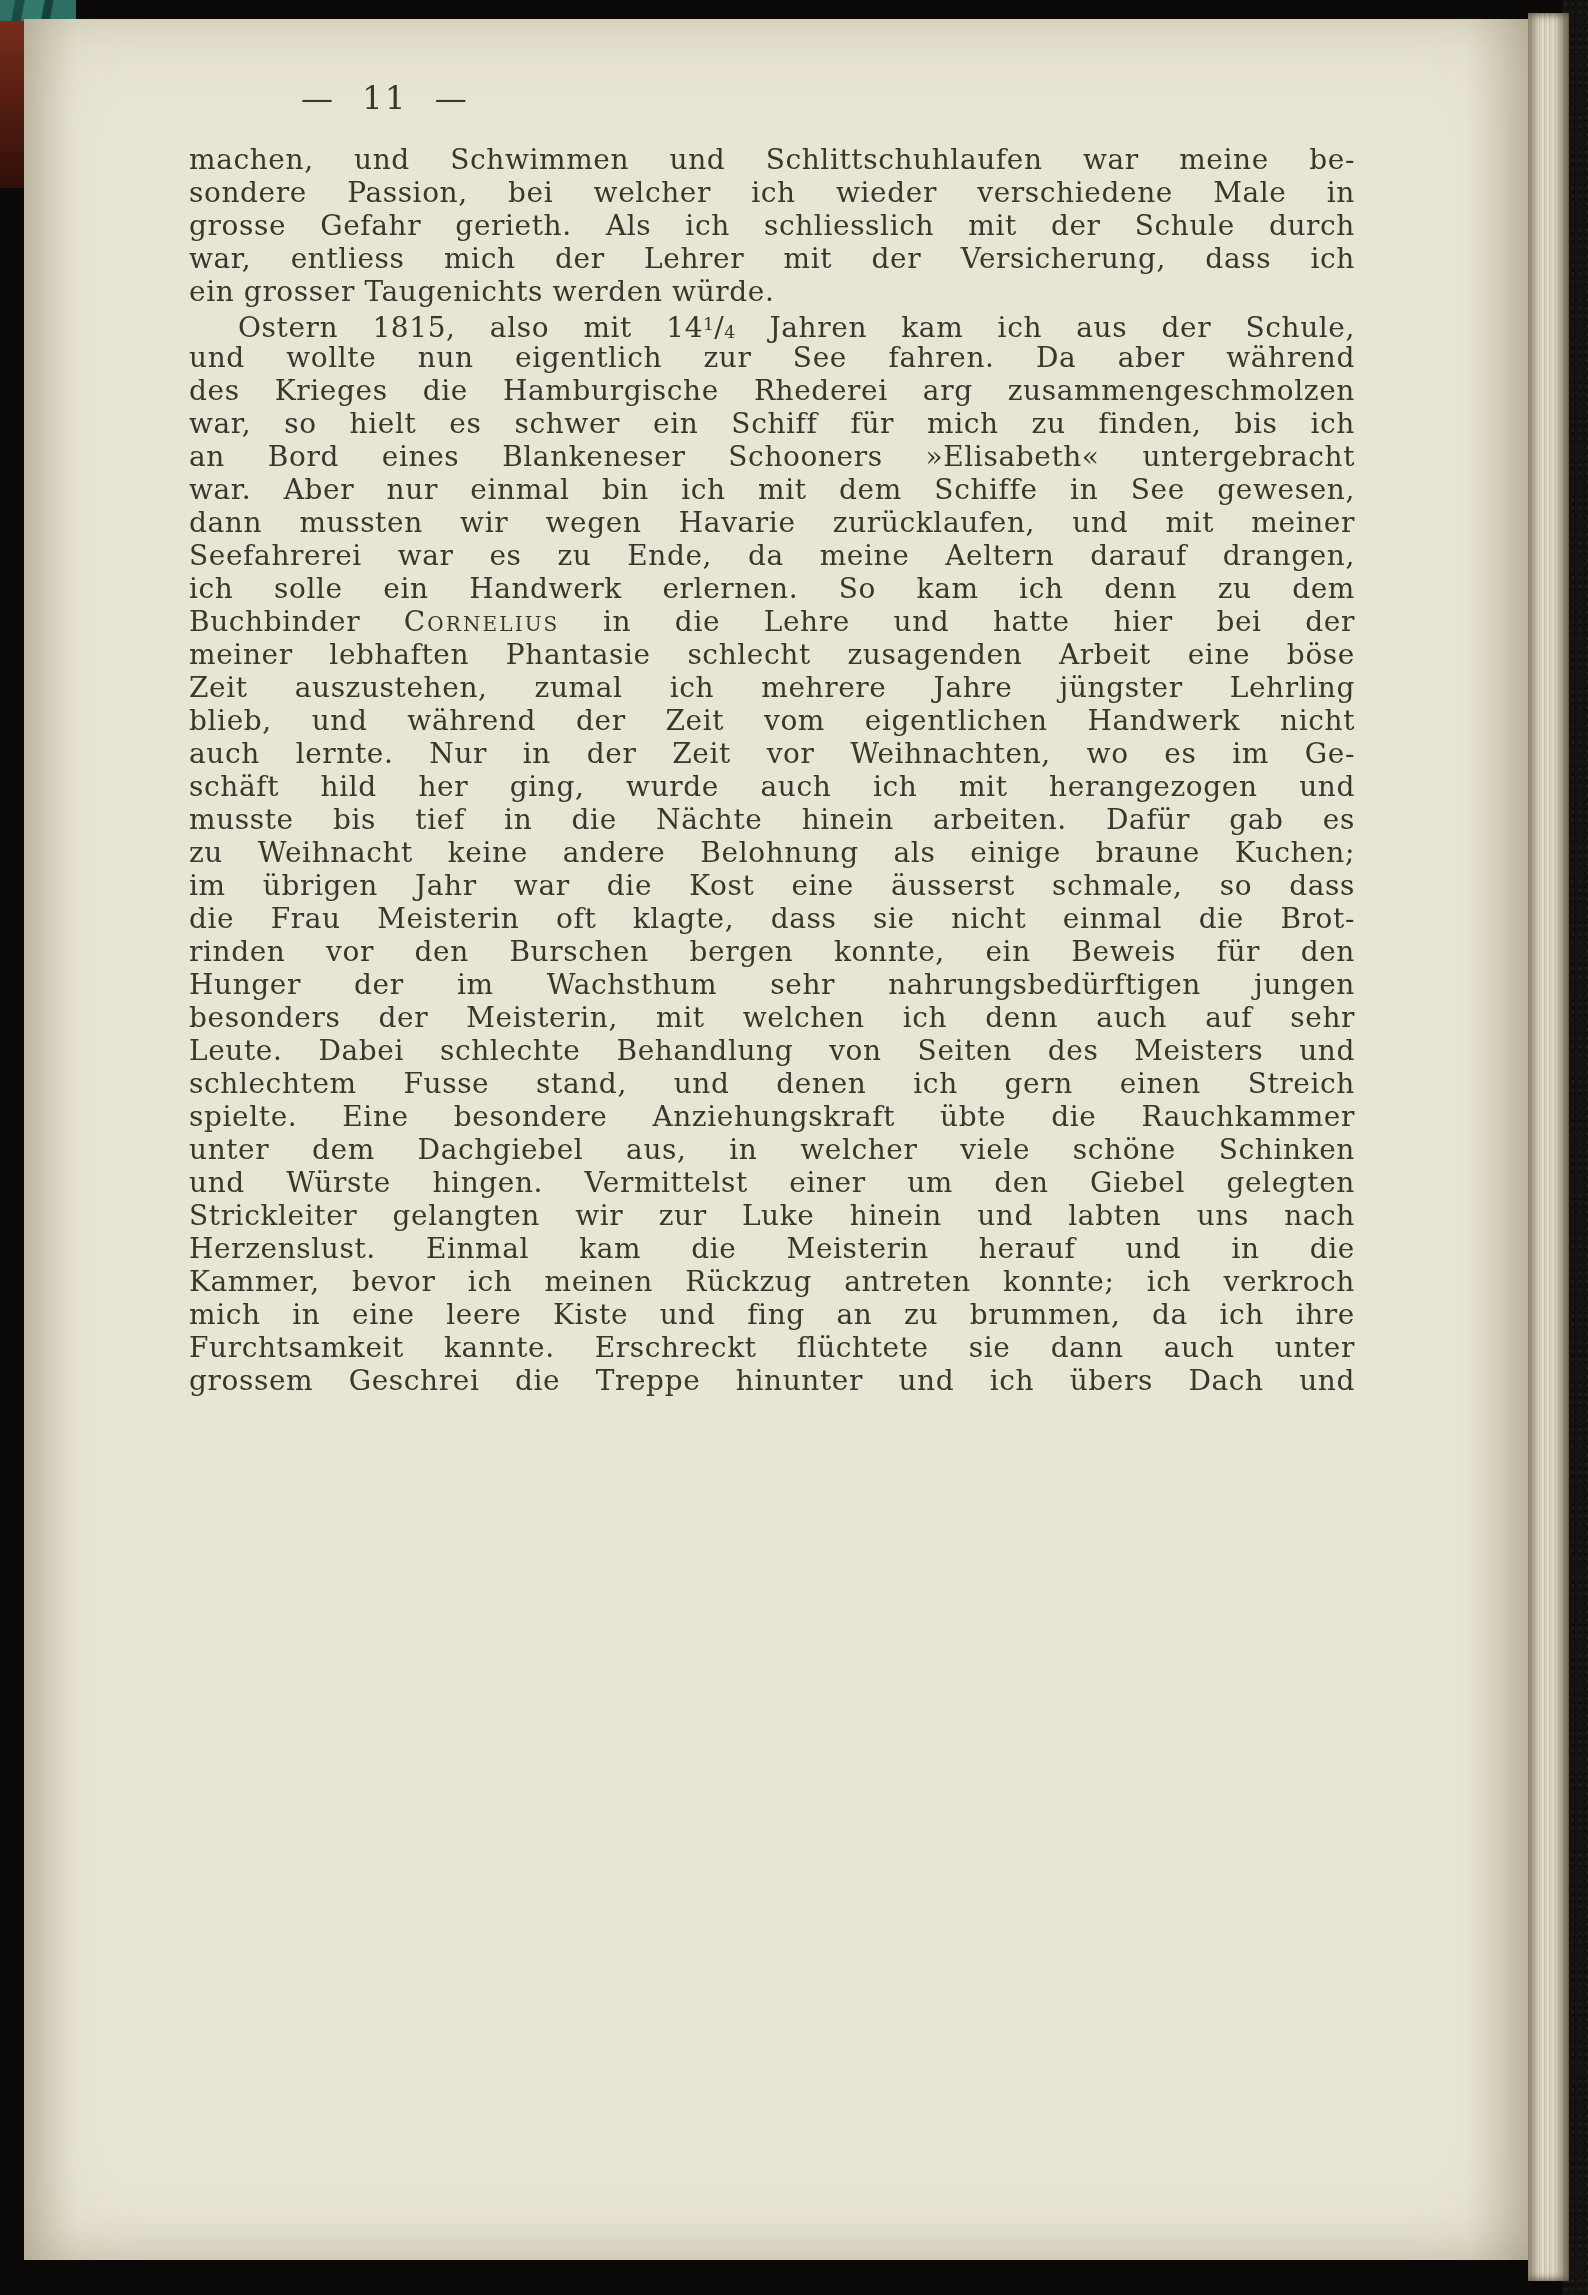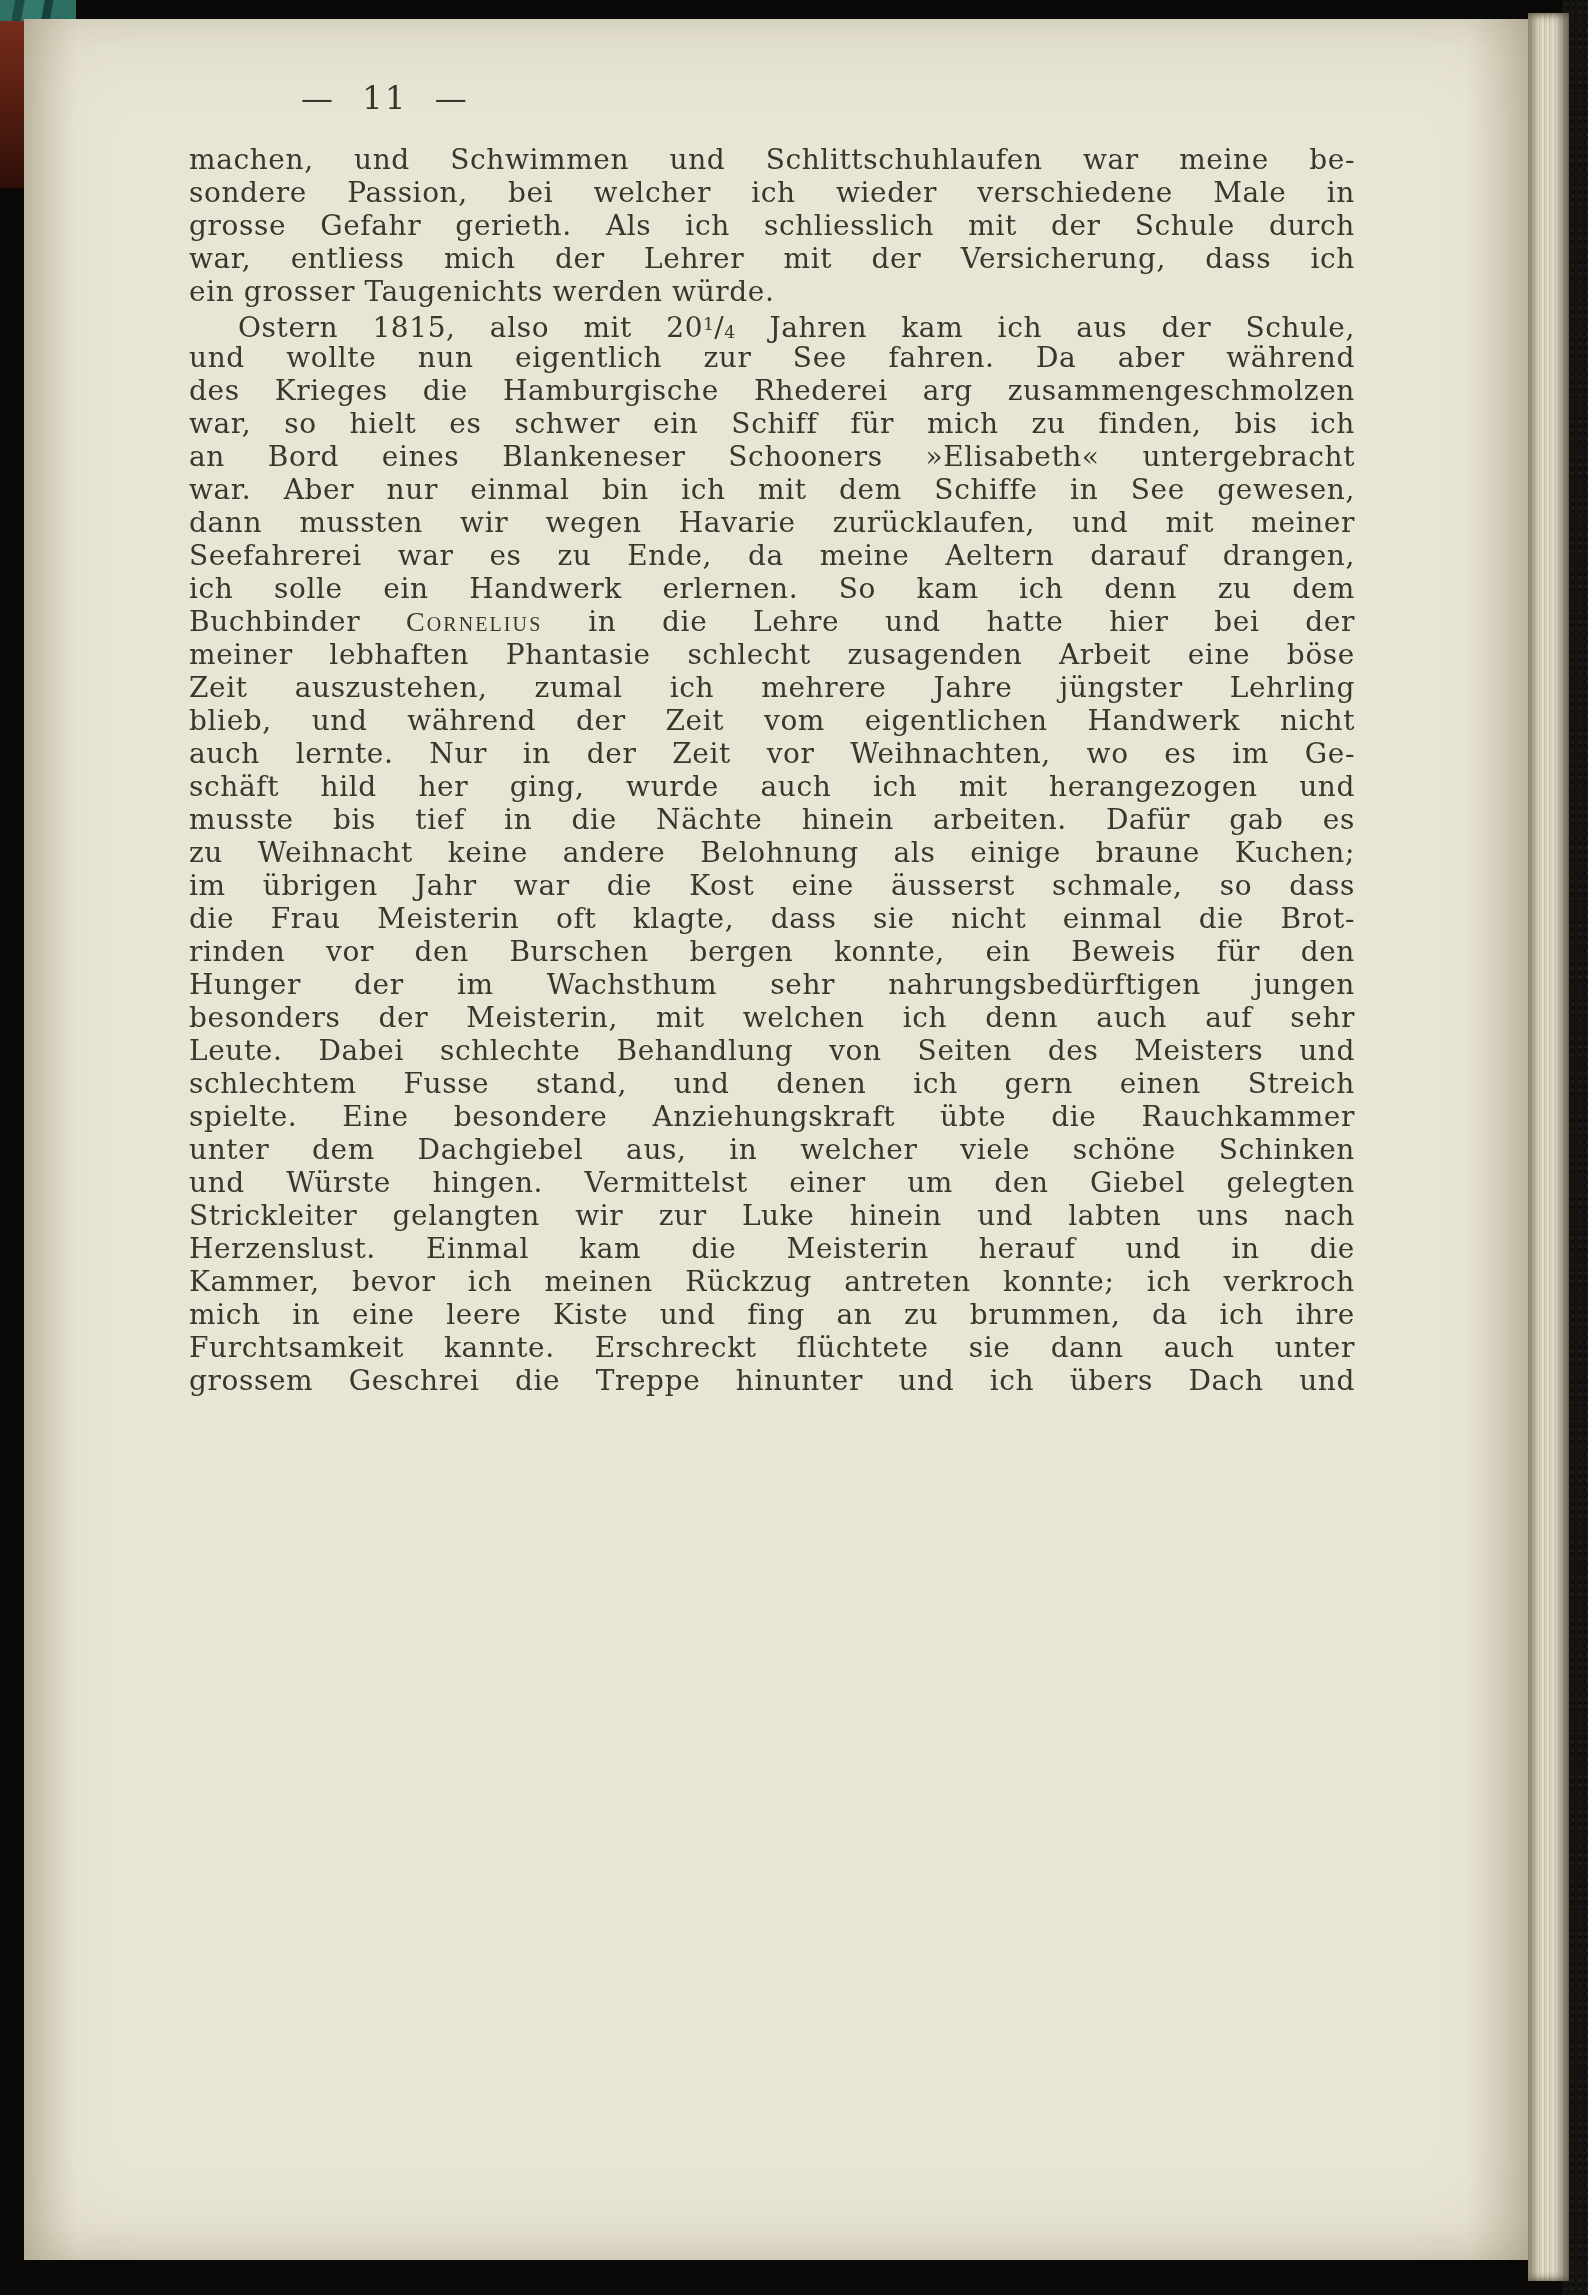--- a/index.html
+++ b/index.html
@@ -40,42 +40,42 @@
                  font-size:32px; color:var(--ink,#3a362c); letter-spacing:2.4px; word-spacing:14.3px; }
 
   .text-block { position:absolute; left:165px; top:124px; width:1166px;
                 color:var(--ink,#3a362c); font-size:28px; letter-spacing:0.6px; }
 
   .line { height:33px; line-height:33px;
           text-align:justify; text-align-last:justify; }
   .line.indent { text-indent:49px; }
   .line.no-justify { text-align:right; text-align-last:left; }
 
-  .sc  { font-variant:small-caps; letter-spacing:2.1px;font-family:Liberation Serif, serif; }
+  .sc  { font-variant:small-caps; letter-spacing:2.1px; }
   .sup { font-size:.62em; vertical-align:.38em; letter-spacing:0; }
   .sub { font-size:.62em; vertical-align:-.06em; letter-spacing:0; }
 </style>
 </head>
 <body>
 
 <div class="root">
   <div class="cover"></div>
   <div class="fore-edge"></div>
   <div class="spine-red"></div>
   <div class="marble"></div>
 
   <div class="page">
     <div class="page-header">— 11 —</div>
     <div class="text-block">
         <div class="line">machen, und Schwimmen und Schlittschuhlaufen war meine be-</div>
         <div class="line">sondere Passion, bei welcher ich wieder verschiedene Male in</div>
         <div class="line">grosse Gefahr gerieth. Als ich schliesslich mit der Schule durch</div>
         <div class="line">war, entliess mich der Lehrer mit der Versicherung, dass ich</div>
         <div class="line no-justify">ein grosser Taugenichts werden würde.</div>
-        <div class="line indent"><span>Ostern 1815, also mit 20</span><span class="sup">1</span><span>/</span><span class="sub">4</span><span> Jahren kam ich aus der Schule,</span></div>
+        <div class="line indent"><span>Ostern 1815, also mit 14</span><span class="sup">1</span><span>/</span><span class="sub">4</span><span> Jahren kam ich aus der Schule,</span></div>
         <div class="line">und wollte nun eigentlich zur See fahren. Da aber während</div>
         <div class="line">des Krieges die Hamburgische Rhederei arg zusammengeschmolzen</div>
         <div class="line">war, so hielt es schwer ein Schiff für mich zu finden, bis ich</div>
         <div class="line">an Bord eines Blankeneser Schooners »Elisabeth« untergebracht</div>
         <div class="line">war. Aber nur einmal bin ich mit dem Schiffe in See gewesen,</div>
         <div class="line">dann mussten wir wegen Havarie zurücklaufen, und mit meiner</div>
         <div class="line">Seefahrerei war es zu Ende, da meine Aeltern darauf drangen,</div>
         <div class="line">ich solle ein Handwerk erlernen. So kam ich denn zu dem</div>
         <div class="line"><span>Buchbinder </span><span class="sc">Cornelius</span><span> in die Lehre und hatte hier bei der</span></div>
         <div class="line">meiner lebhaften Phantasie schlecht zusagenden Arbeit eine böse</div>

